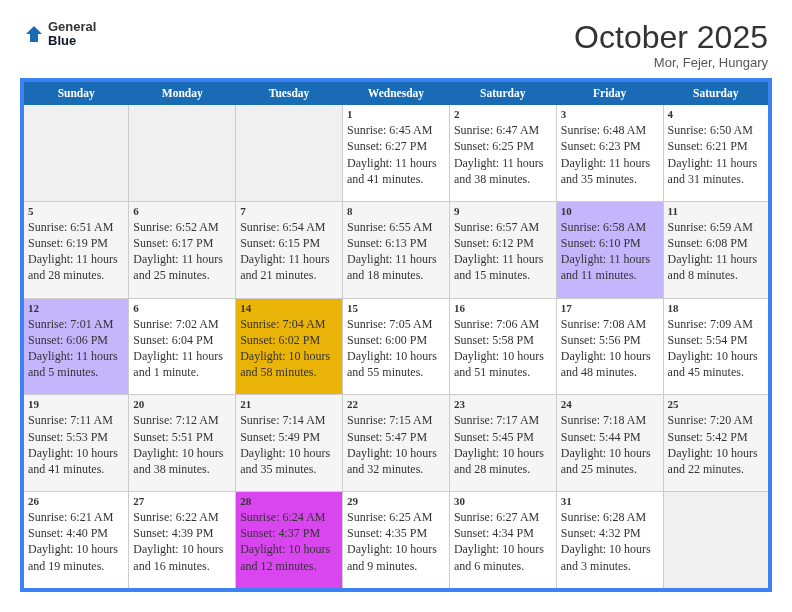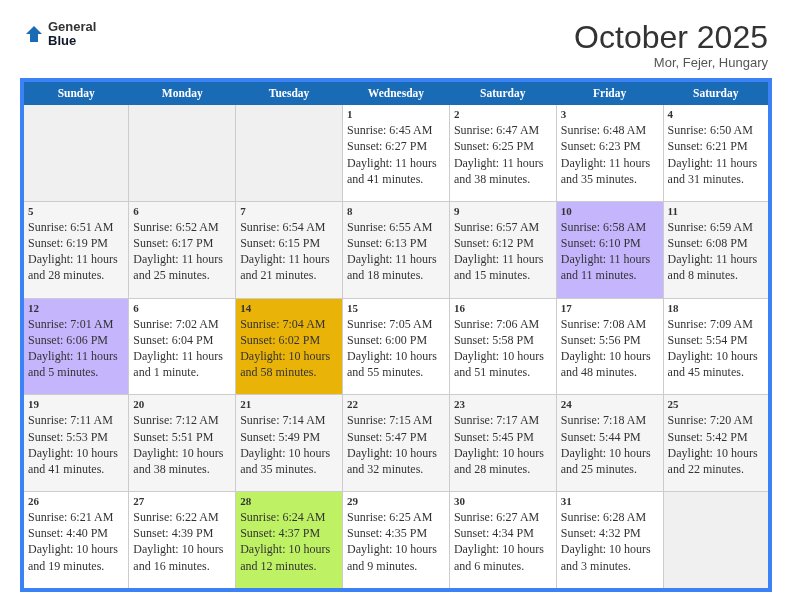--- a/index.html
+++ b/index.html
@@ -243,21 +243,21 @@
         </tr>
         <tr>
           <td style="background: rgb(255, 255, 255);">
             <span class="day-num">26</span>
             <div class="day-info">Sunrise: 6:21 AM<br>Sunset: 4:40 PM<br>Daylight: 10 hours and 19 minutes.</div>
           </td>
           <td style="background: rgb(255, 255, 255);">
             <span class="day-num">27</span>
             <div class="day-info">Sunrise: 6:22 AM<br>Sunset: 4:39 PM<br>Daylight: 10 hours and 16 minutes.</div>
           </td>
-          <td style="background: #bef264;">
+          <td style="background: #d946ef;">
             <span class="day-num">28</span>
             <div class="day-info">Sunrise: 6:24 AM<br>Sunset: 4:37 PM<br>Daylight: 10 hours and 12 minutes.</div>
           </td>
           <td style="background: rgb(255, 255, 255);">
             <span class="day-num">29</span>
             <div class="day-info">Sunrise: 6:25 AM<br>Sunset: 4:35 PM<br>Daylight: 10 hours and 9 minutes.</div>
           </td>
           <td style="background: rgb(255, 255, 255);">
             <span class="day-num">30</span>
             <div class="day-info">Sunrise: 6:27 AM<br>Sunset: 4:34 PM<br>Daylight: 10 hours and 6 minutes.</div>

